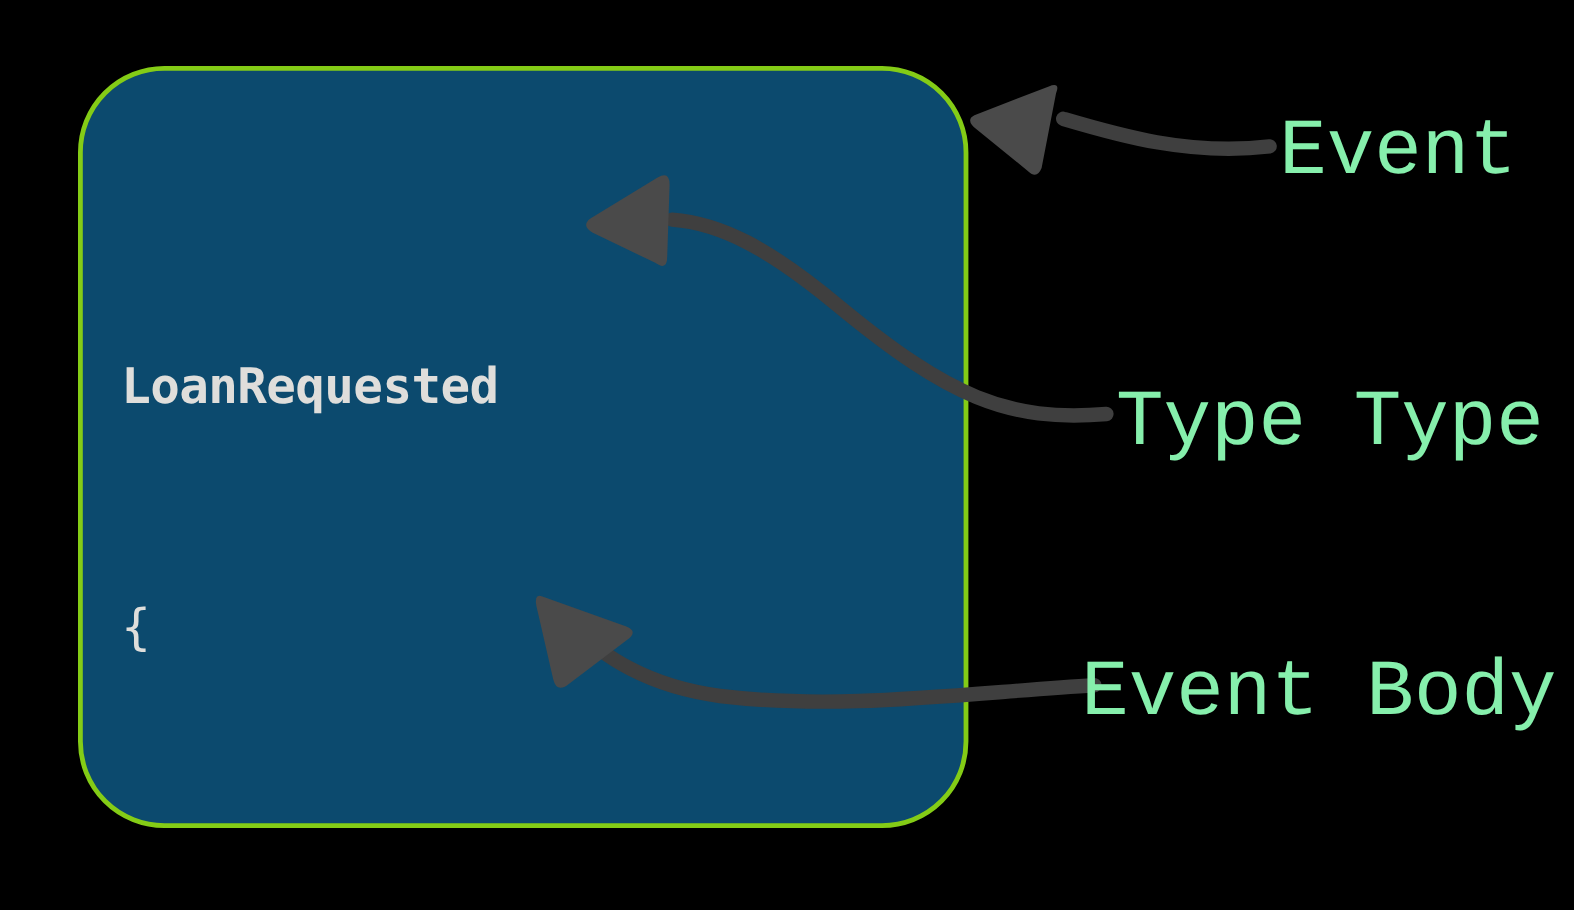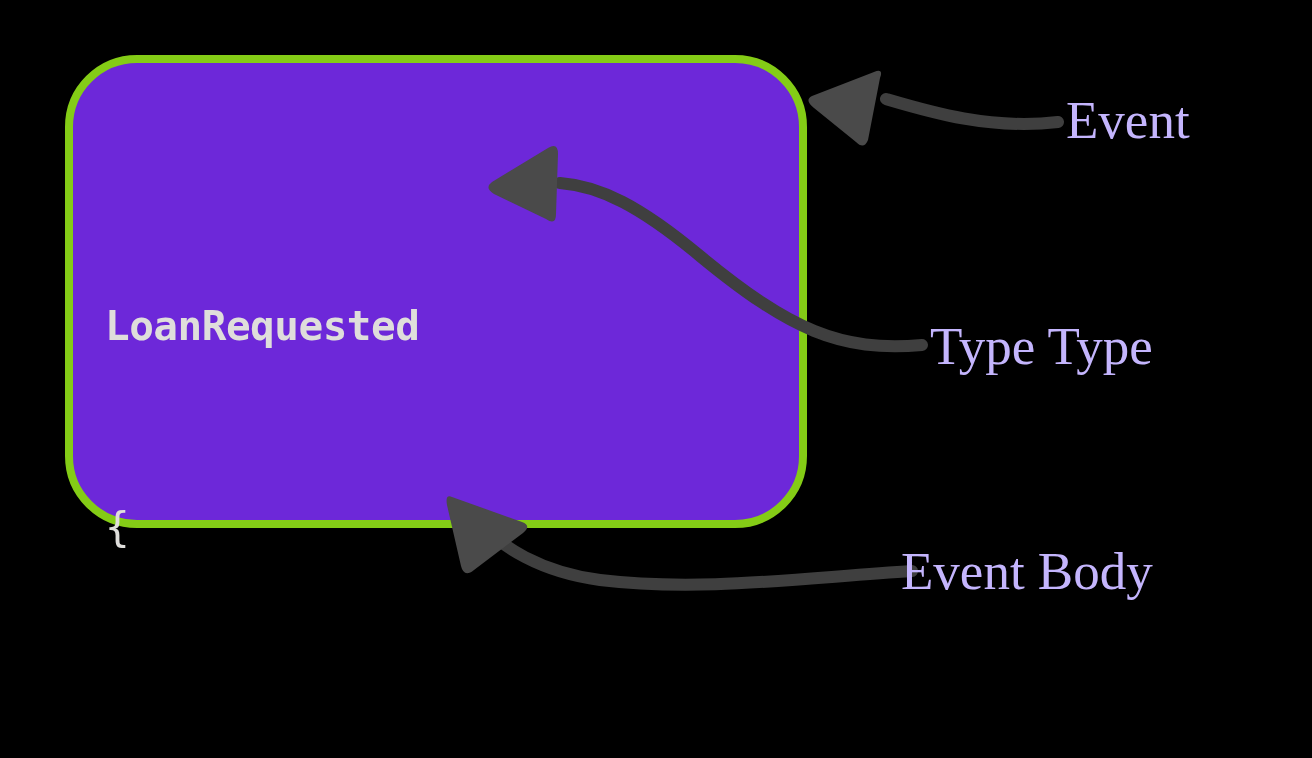--- a/index.html
+++ b/index.html
@@ -21,24 +21,24 @@
     height: 758px;
     background: #000000;
   }
 
   
   .event-card {
     position: absolute;
     left: 65px;
     top: 55px;
     width: 742px;
-    height: 473px;
+    height: 635px;
     box-sizing: border-box;
-    background: #6d28d9;
-    border: 8px solid #84cc16;
+    background: #0c4a6e;
+    border: 4px solid #84cc16;
     border-radius: 72px;
   }
 
   .code-block {
     position: absolute;
     left: 32px;
     top: 96px;
     font-family: "DejaVu Sans Mono", "Liberation Mono", monospace;
     font-size: 41px;
     line-height: 67px;
@@ -60,23 +60,23 @@
     position: absolute;
     left: 0; top: 0;
     width: 1312px;
     height: 758px;
     pointer-events: none;
   }
 
   
   .callout-label {
     position: absolute;
-    color: #c4b5fd;
-    font-family: Liberation Serif, serif;
-    font-size: 53px;
+    color: #86efac;
+    font-family: Liberation Mono, monospace;
+    font-size: 66px;
     line-height: 1;
     white-space: nowrap;
   }
   #label-event      { left: 1066px; top: 94px; }
   #label-event-type { left: 930px;  top: 320px; }
   #label-event-body { left: 901px;  top: 545px; }
 </style>
 </head>
 <body>
 

